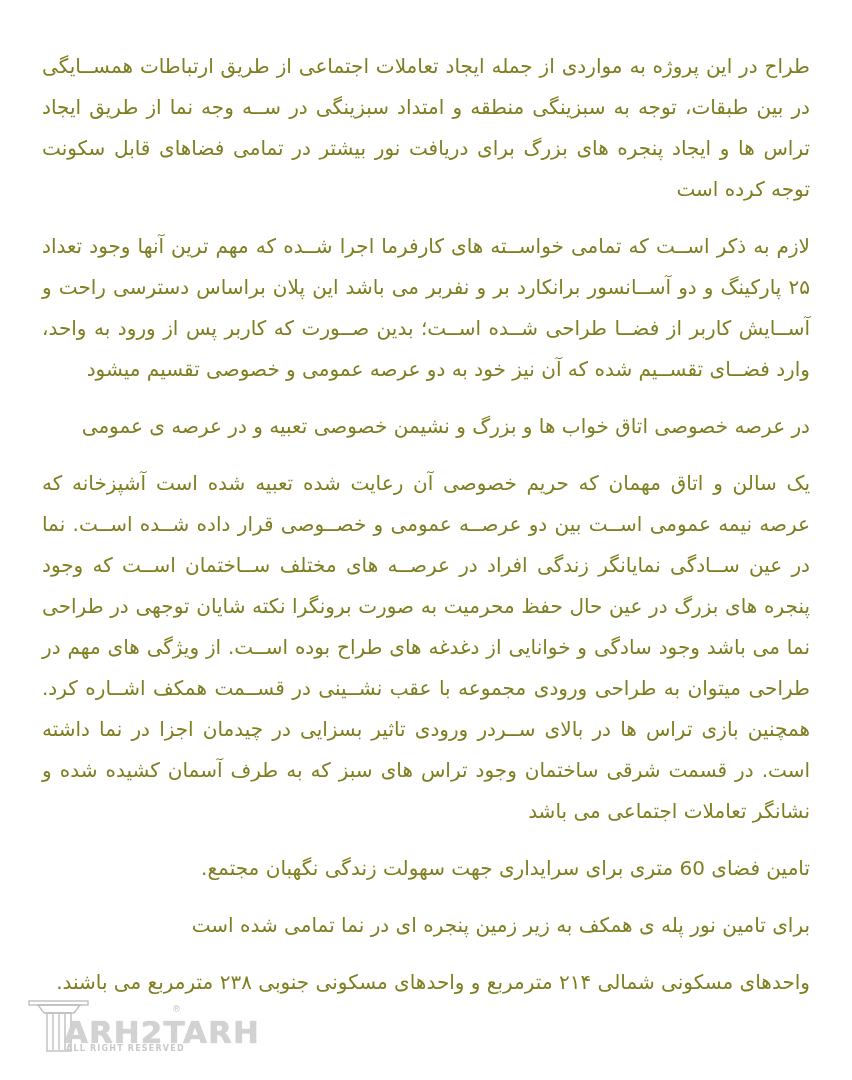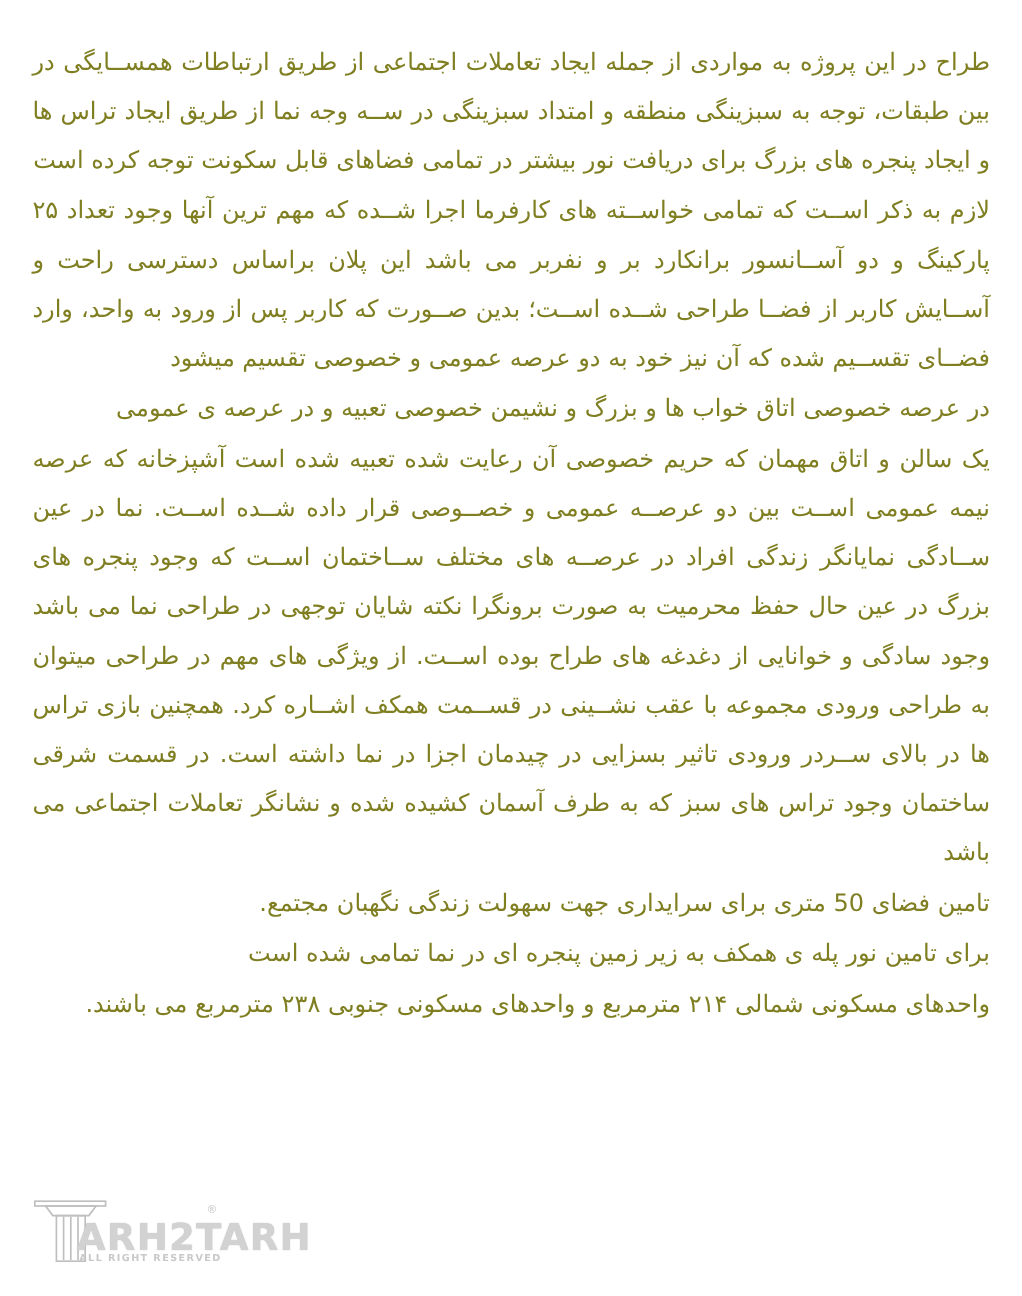--- a/index.html
+++ b/index.html
@@ -21,21 +21,21 @@
     right: 26px;
     left: 26px;
     z-index: 2;
     direction: rtl;
     color: #7f7e21;
     font-size: 20px;
     line-height: 41px;
     text-align: justify;
   }
   .textblock p {
-    margin: 1px;
+    margin: 16px;
     padding: 0;
   }
   
   .watermark {
     position: absolute;
     left: 26px;
     top: 986px;
     width: 170px;
     height: 70px;
     z-index: 1;
@@ -96,18 +96,18 @@
     <span class="wm-brand">ARH2TARH</span>
     <span class="wm-reg">®</span>
     <span class="wm-tagline">ALL RIGHT RESERVED</span>
   </div>
 
   <div class="textblock">
     <p>طراح در این پروژه به مواردی از جمله ایجاد تعاملات اجتماعی از طریق ارتباطات همســایگی در بین طبقات، توجه به سبزینگی منطقه و امتداد سبزینگی در ســه وجه نما از طریق ایجاد تراس ها و ایجاد پنجره های بزرگ برای دریافت نور بیشتر در تمامی فضاهای قابل سکونت توجه کرده است</p>
     <p>لازم به ذکر اســت که تمامی خواســته های کارفرما اجرا شــده که مهم ترین آنها وجود تعداد ۲۵ پارکینگ و دو آســانسور برانکارد بر و نفربر می باشد این پلان براساس دسترسی راحت و آســایش کاربر از فضــا طراحی شــده اســت؛ بدین صــورت که کاربر پس از ورود به واحد، وارد فضــای تقســیم شده که آن نیز خود به دو عرصه عمومی و خصوصی تقسیم میشود</p>
     <p>در عرصه خصوصی اتاق خواب ها و بزرگ و نشیمن خصوصی تعبیه و در عرصه ی عمومی</p>
     <p>یک سالن و اتاق مهمان که حریم خصوصی آن رعایت شده تعبیه شده است آشپزخانه که عرصه نیمه عمومی اســت بین دو عرصــه عمومی و خصــوصی قرار داده شــده اســت. نما در عین ســادگی نمایانگر زندگی افراد در عرصــه های مختلف ســاختمان اســت که وجود پنجره های بزرگ در عین حال حفظ محرمیت به صورت برونگرا نکته شایان توجهی در طراحی نما می باشد وجود سادگی و خوانایی از دغدغه های طراح بوده اســت. از ویژگی های مهم در طراحی میتوان به طراحی ورودی مجموعه با عقب نشــینی در قســمت همکف اشــاره کرد. همچنین بازی تراس ها در بالای ســردر ورودی تاثیر بسزایی در چیدمان اجزا در نما داشته است. در قسمت شرقی ساختمان وجود تراس های سبز که به طرف آسمان کشیده شده و نشانگر تعاملات اجتماعی می باشد</p>
-    <p>تامین فضای 50 متری برای سرایداری جهت سهولت زندگی نگهبان مجتمع.</p>
+    <p>تامین فضای 60 متری برای سرایداری جهت سهولت زندگی نگهبان مجتمع.</p>
     <p>برای تامین نور پله ی همکف به زیر زمین پنجره ای در نما تمامی شده است</p>
     <p>واحدهای مسکونی شمالی ۲۱۴ مترمربع و واحدهای مسکونی جنوبی ۲۳۸ مترمربع می باشند.</p>
   </div>
 
 </div>
 
 </body></html>

